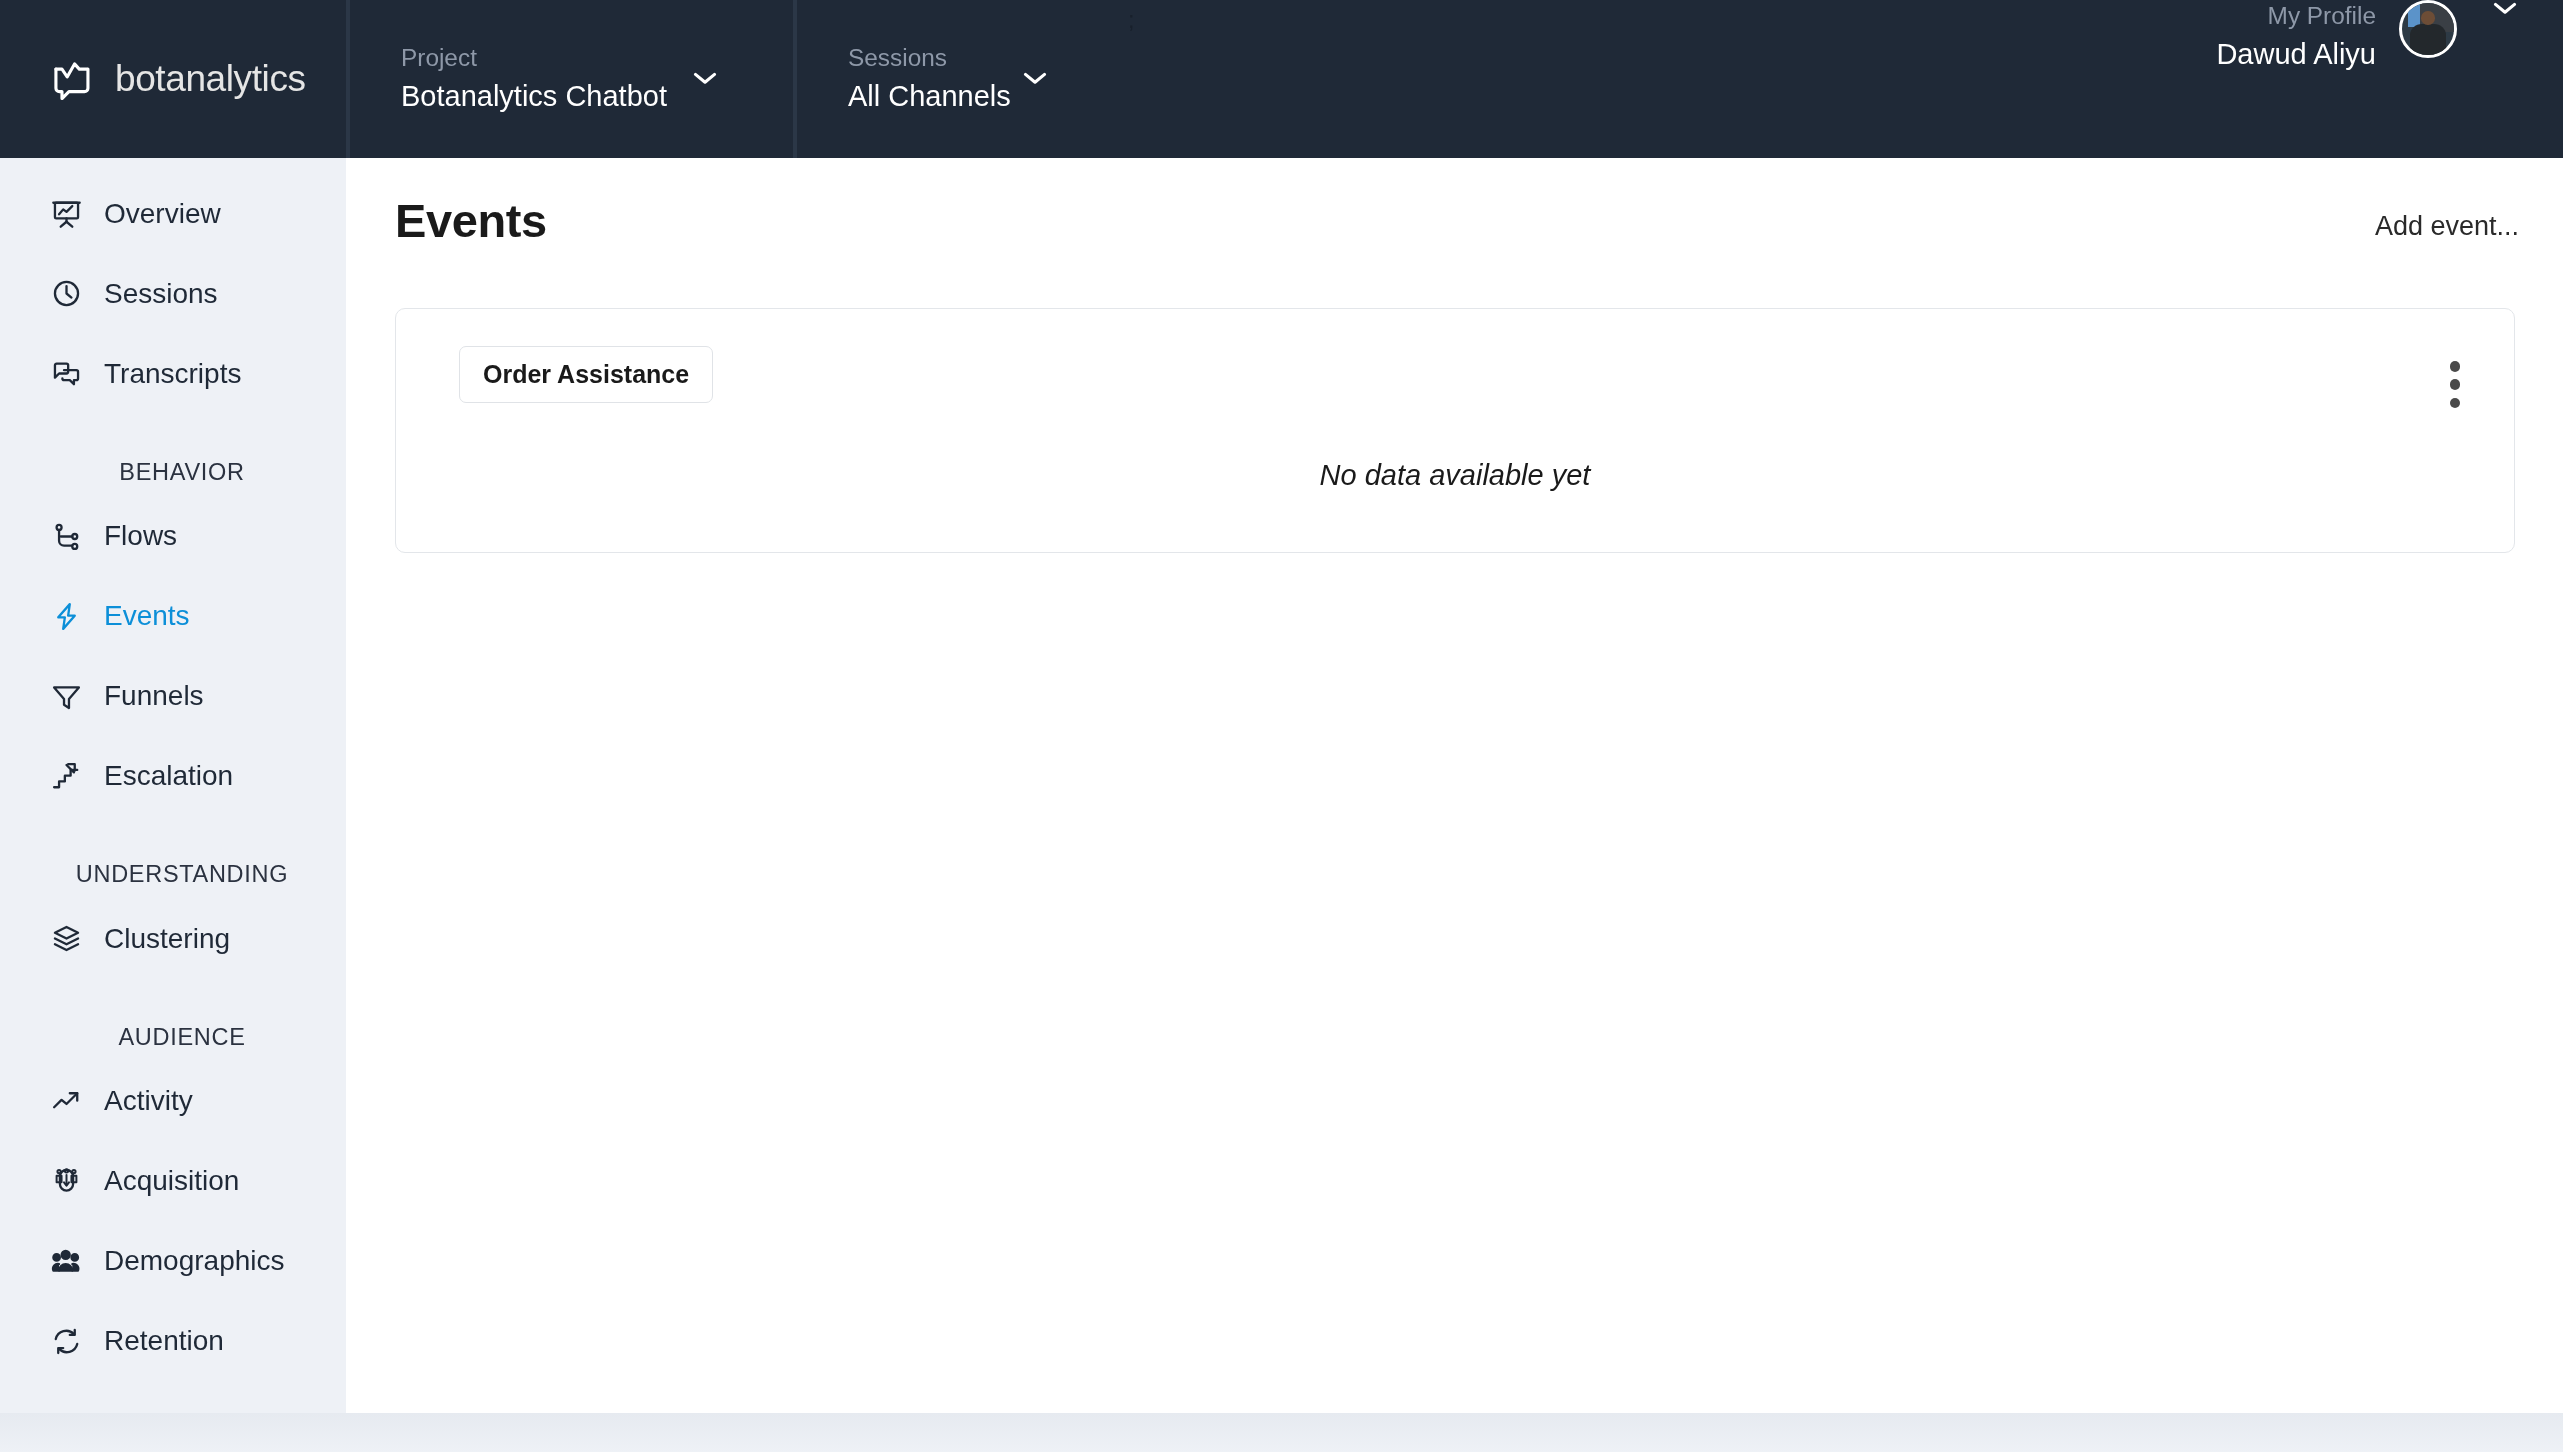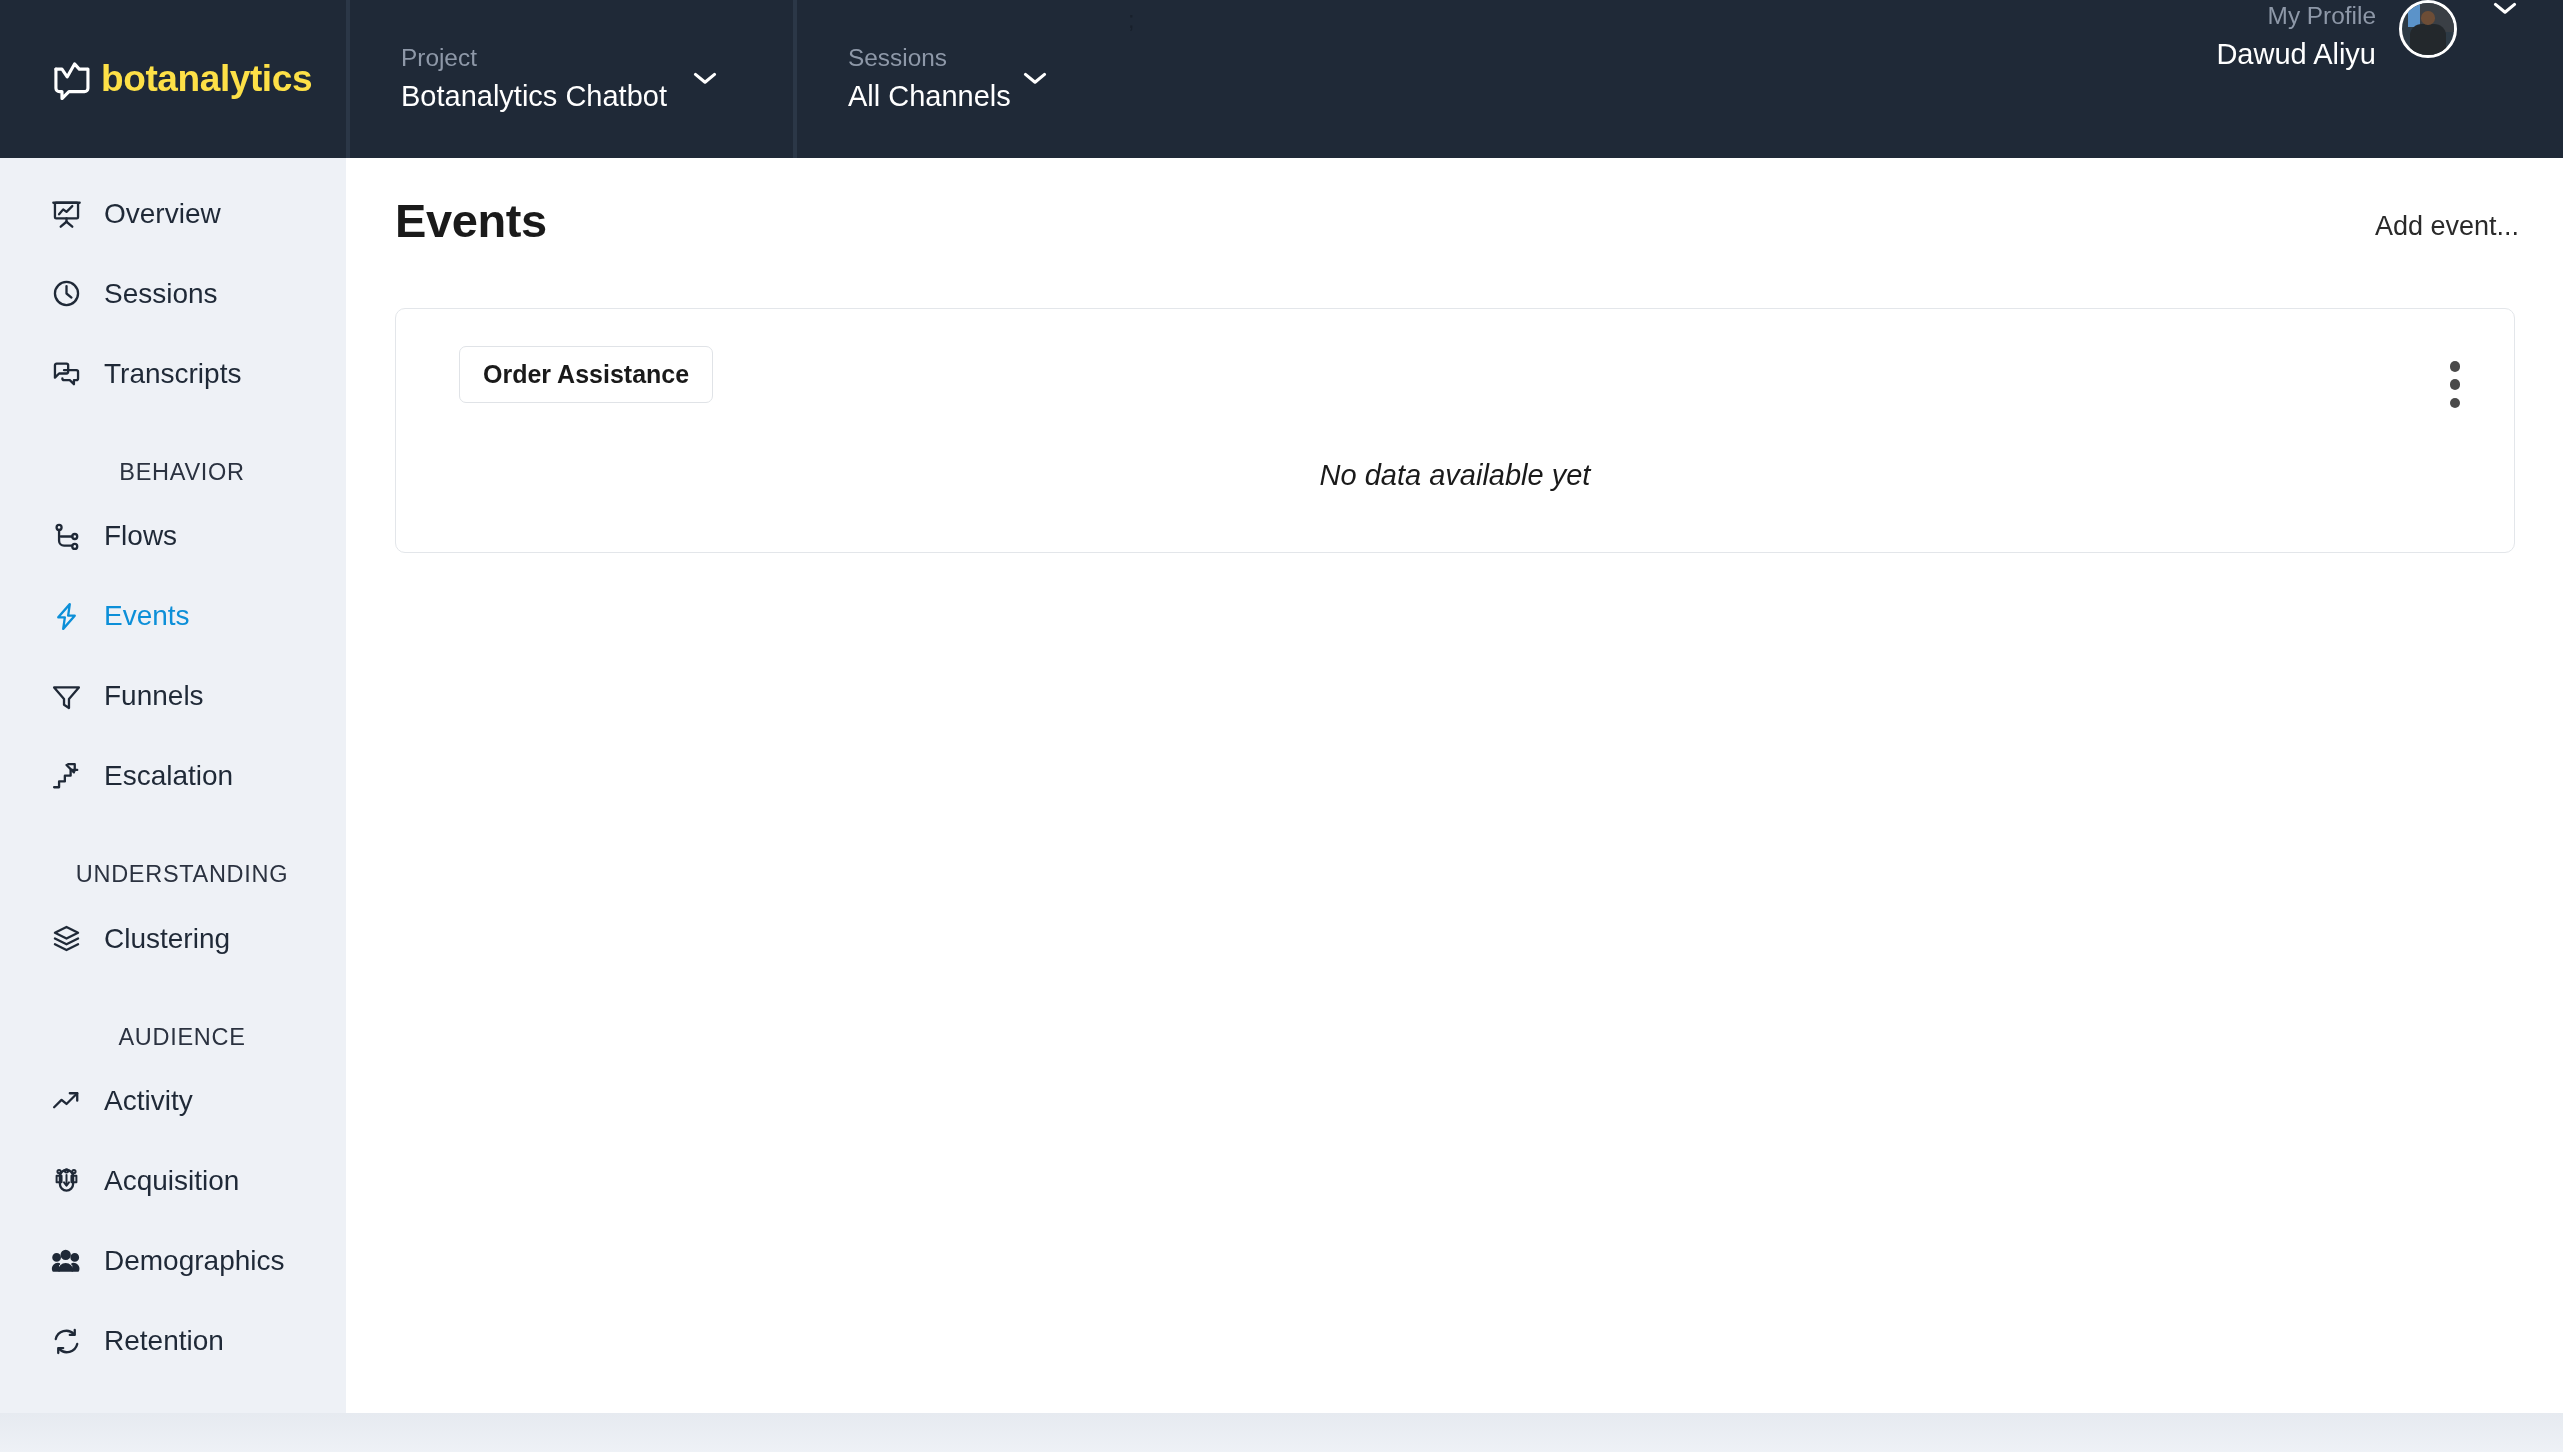--- a/index.html
+++ b/index.html
@@ -19,25 +19,25 @@
     display: flex; align-items: stretch;
   }
   .brand-zone {
     width: 346px; height: 158px;
     display: flex; align-items: center;
     padding-left: 49px;
     flex-shrink: 0;
   }
   .brand-logo { width: 45px; height: 45px; flex-shrink: 0; }
   .brand-name {
-    color: #fde047;
+    color: #e5e5e5;
     font-size: 37px;
-    font-weight: 700;
+    font-weight: 400;
     letter-spacing: -0.4px;
-    margin-left: 7px;
+    margin-left: 21px;
     white-space: nowrap;
   }
 
   .hdr-selector {
     height: 158px;
     display: flex; align-items: center;
     position: relative;
     padding-left: 51px;
     border-left: 4.4px solid #2b3747;
     flex-shrink: 0;

